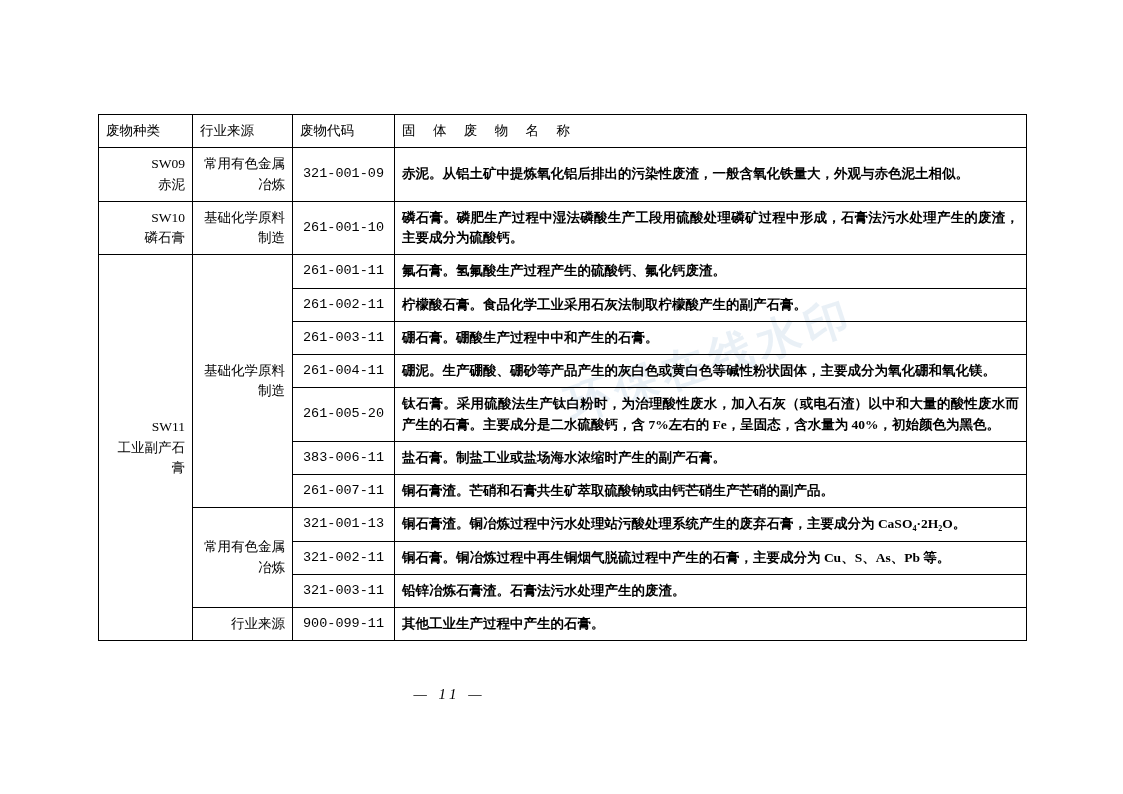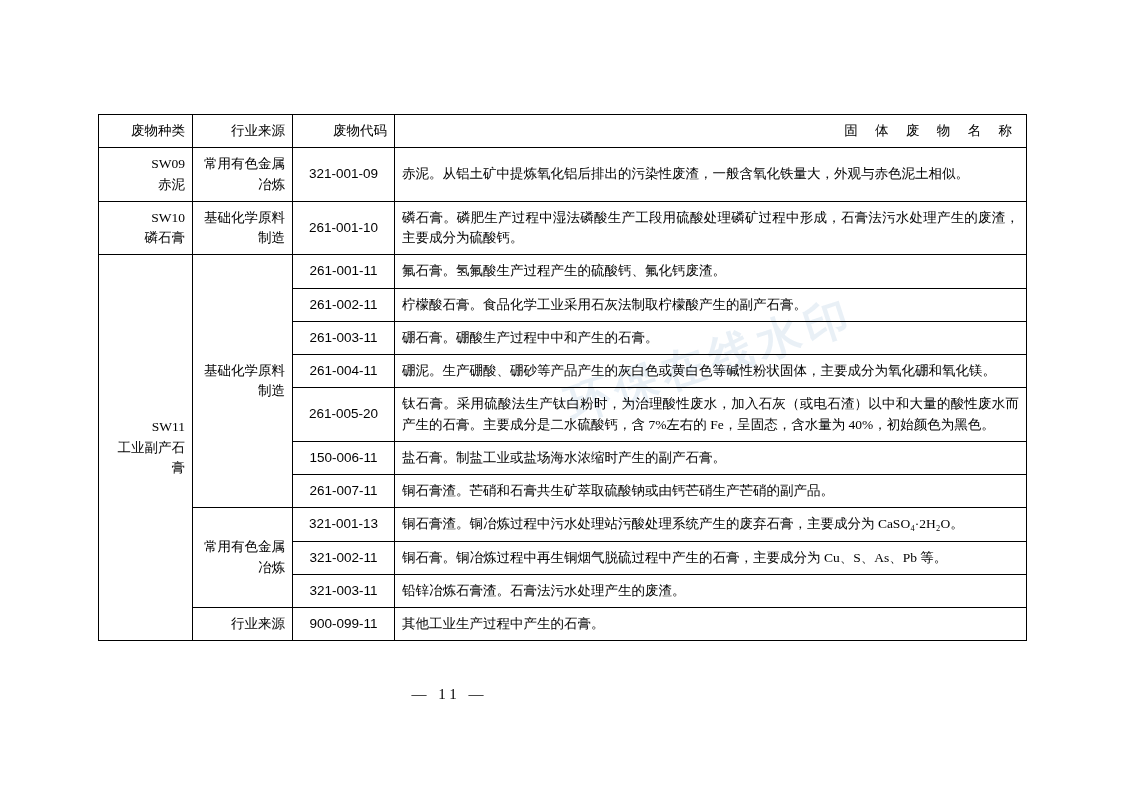--- a/index.html
+++ b/index.html
@@ -57,51 +57,53 @@
     padding: 6px 7px;
     font-size: 13.5px;
     line-height: 1.5;
   }
   .col-kind   { width: 94px; }
   .col-source { width: 100px; }
   .col-code   { width: 102px; }
   .col-name   { width: 632px; }
 
   thead td {
-    text-align: right;
+    text-align: left;
     font-size: 14px;
     padding-top: 10px;
     padding-bottom: 10px;
   }
   thead td.hdr-name {
     letter-spacing: 7px;
     margin-left: 7px;
   }
   .cell-kind, .cell-source {
     text-align: right;
     line-height: 1.6;
   }
   .cell-code {
     text-align: center;
-    font-family: Liberation Sans, sans-serif;
+    font-family: Liberation Mono, monospace;
     white-space: nowrap;
   }
   .cell-name {
     text-align: justify;
     text-justify: inter-ideograph;
+    font-weight: bold;
   }
   .pagenum {
     position: absolute;
     left: 0;
     top: 686px;
     width: 899px;
     text-align: center;
     font-size: 15px;
     letter-spacing: 4px;
     z-index: 10;
+    font-style: italic;
   }
 </style>
 </head>
 <body>
 
 <div class="page">
 
   <div class="watermark">环保在线水印</div>
 
   <table class="doc-table">
@@ -151,21 +153,21 @@
       </tr>
       <tr>
         <td class="cell-code">261-004-11</td>
         <td class="cell-name">硼泥。生产硼酸、硼砂等产品产生的灰白色或黄白色等碱性粉状固体，主要成分为氧化硼和氧化镁。</td>
       </tr>
       <tr>
         <td class="cell-code">261-005-20</td>
         <td class="cell-name">钛石膏。采用硫酸法生产钛白粉时，为治理酸性废水，加入石灰（或电石渣）以中和大量的酸性废水而产生的石膏。主要成分是二水硫酸钙，含 7%左右的 Fe，呈固态，含水量为 40%，初始颜色为黑色。</td>
       </tr>
       <tr>
-        <td class="cell-code">150-006-11</td>
+        <td class="cell-code">383-006-11</td>
         <td class="cell-name">盐石膏。制盐工业或盐场海水浓缩时产生的副产石膏。</td>
       </tr>
       <tr>
         <td class="cell-code">261-007-11</td>
         <td class="cell-name">铜石膏渣。芒硝和石膏共生矿萃取硫酸钠或由钙芒硝生产芒硝的副产品。</td>
       </tr>
 
       <tr>
         <td class="cell-source" rowspan="3">常用有色金属<br>冶炼</td>
         <td class="cell-code">321-001-13</td>

